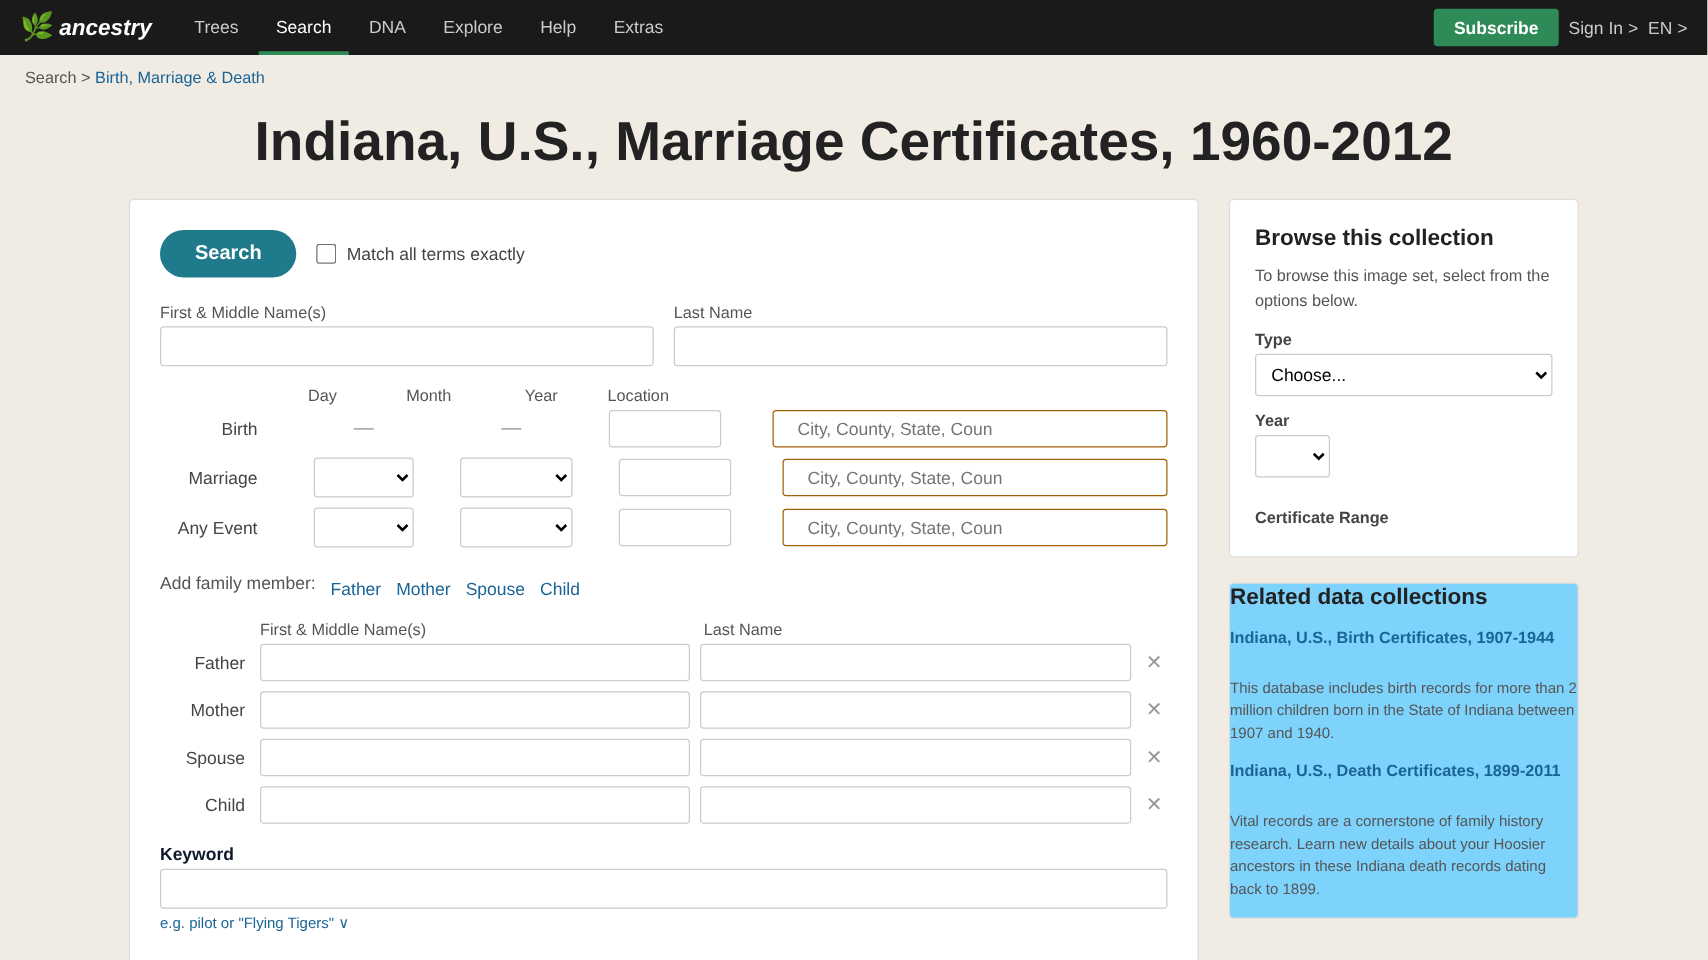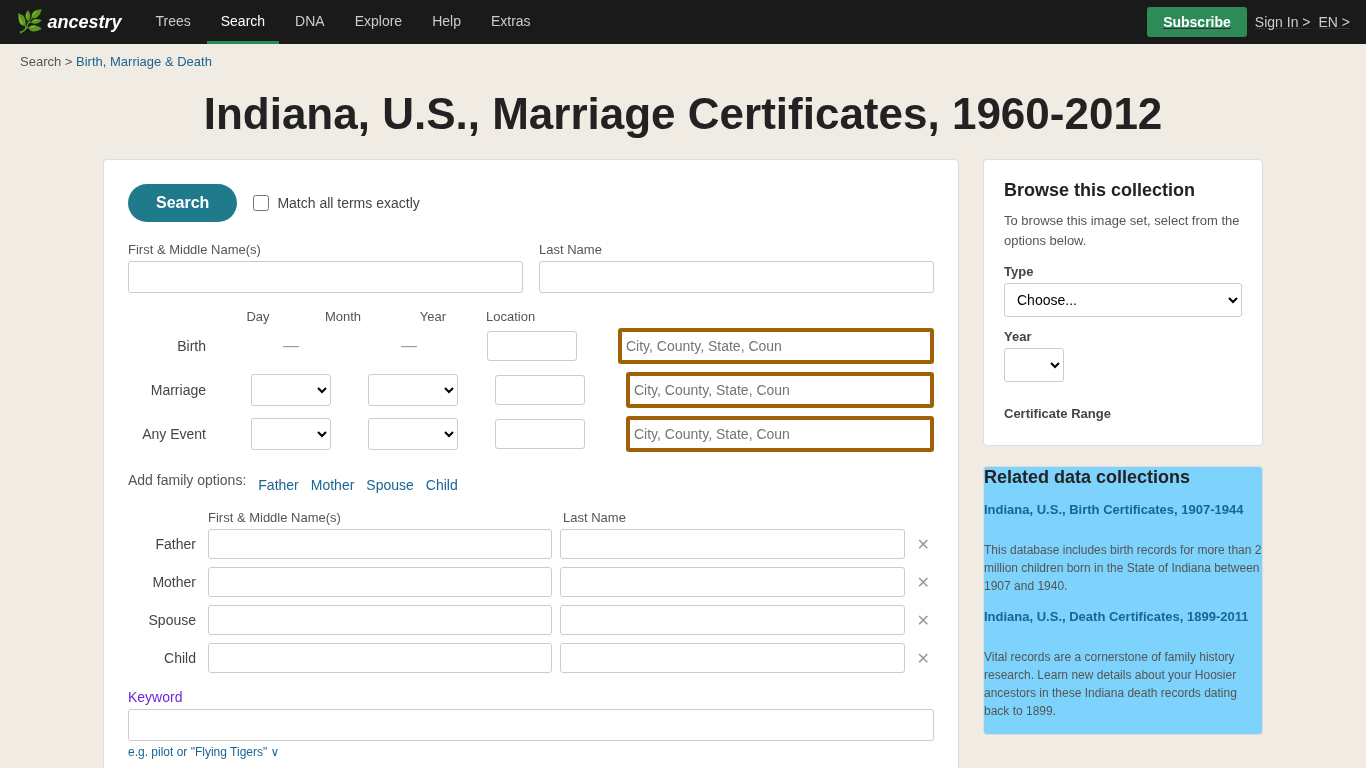--- a/index.html
+++ b/index.html
@@ -44,21 +44,20 @@
       cursor: pointer;
     }
     .nav-link.active {
       color: #fff;
       border-bottom: 3px solid #2e8b57;
     }
     .nav-right {
       display: flex;
       align-items: center;
       gap: 8px;
-      text-decoration: underline;
     }
     .subscribe-btn {
       background: #2e8b57;
       color: #fff;
       border: none;
       padding: 7px 16px;
       border-radius: 3px;
       font-size: 14px;
       cursor: pointer;
       font-weight: bold;
@@ -216,23 +215,23 @@
     .date-year-input {
       width: 90px;
       border: 1px solid #ccc;
       border-radius: 3px;
       padding: 6px 8px;
       font-size: 14px;
       outline: none;
     }
     .date-location-input {
       flex: 1;
-      border: 4px solid #a16207;
-      border-radius: 3px;
-      padding: 6px 4px;
+      border: 1px solid #a16207;
+      border-radius: 3px;
+      padding: 6px 19px;
       font-size: 14px;
       outline: none;
       margin-left: 8px;
     }
     .dropdown-select {
       border: 1px solid #ccc;
       border-radius: 3px;
       padding: 6px 6px;
       font-size: 14px;
       background: #fff;
@@ -312,22 +311,23 @@
       font-size: 16px;
       padding: 2px 4px;
     }
 
     
     .keyword-section {
       margin-top: 16px;
     }
     .keyword-label {
       font-size: 14px;
-      color: #6d28d9;
+      color: #0f172a;
       margin-bottom: 4px;
+      font-weight: bold;
     }
     .keyword-input {
       width: 100%;
       border: 1px solid #ccc;
       border-radius: 3px;
       padding: 7px 10px;
       font-size: 14px;
       outline: none;
     }
     .keyword-hint {
@@ -511,21 +511,21 @@
         <select class="dropdown-select dropdown-month" style="margin-left:4px;">
           <option value=""></option>
         </select>
         <input type="text" class="date-year-input" style="margin-left: 4px;">
         <input type="text" class="date-location-input" placeholder="City, County, State, Coun" style="">
       </div>
     </div>
 
     <div class="add-family-section">
       <div style="display:flex; align-items:center; gap:12px; margin-bottom:12px;">
-        <span class="add-family-label">Add family options:</span>
+        <span class="add-family-label">Add family member:</span>
         <div class="add-family-links">
           <a class="family-link">Father</a>
           <a class="family-link">Mother</a>
           <a class="family-link">Spouse</a>
           <a class="family-link">Child</a>
         </div>
       </div>
 
       <div class="family-table-header">
         <div class="family-col-label"></div>

